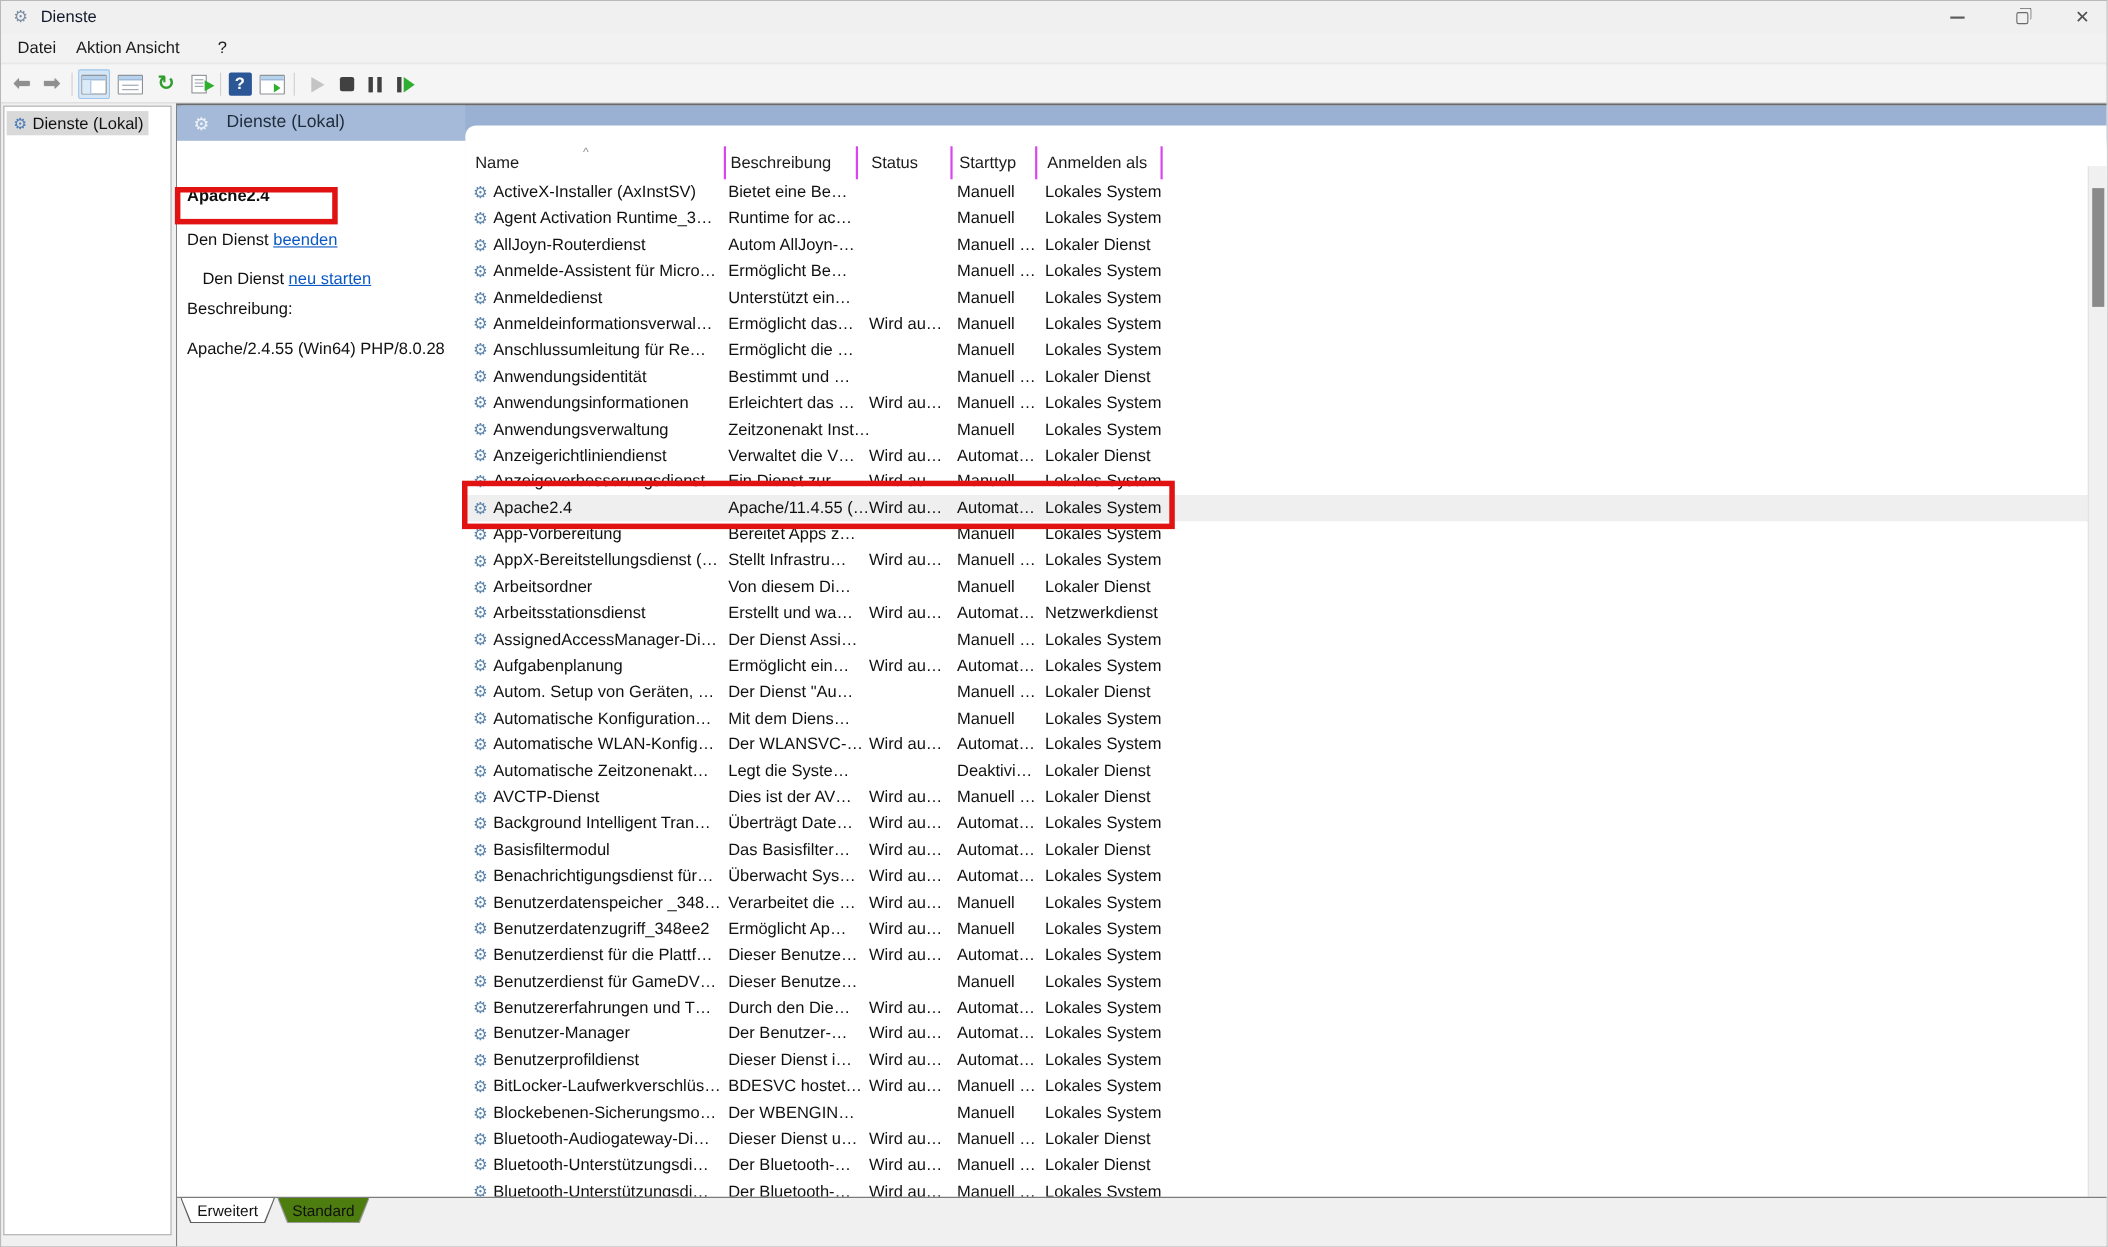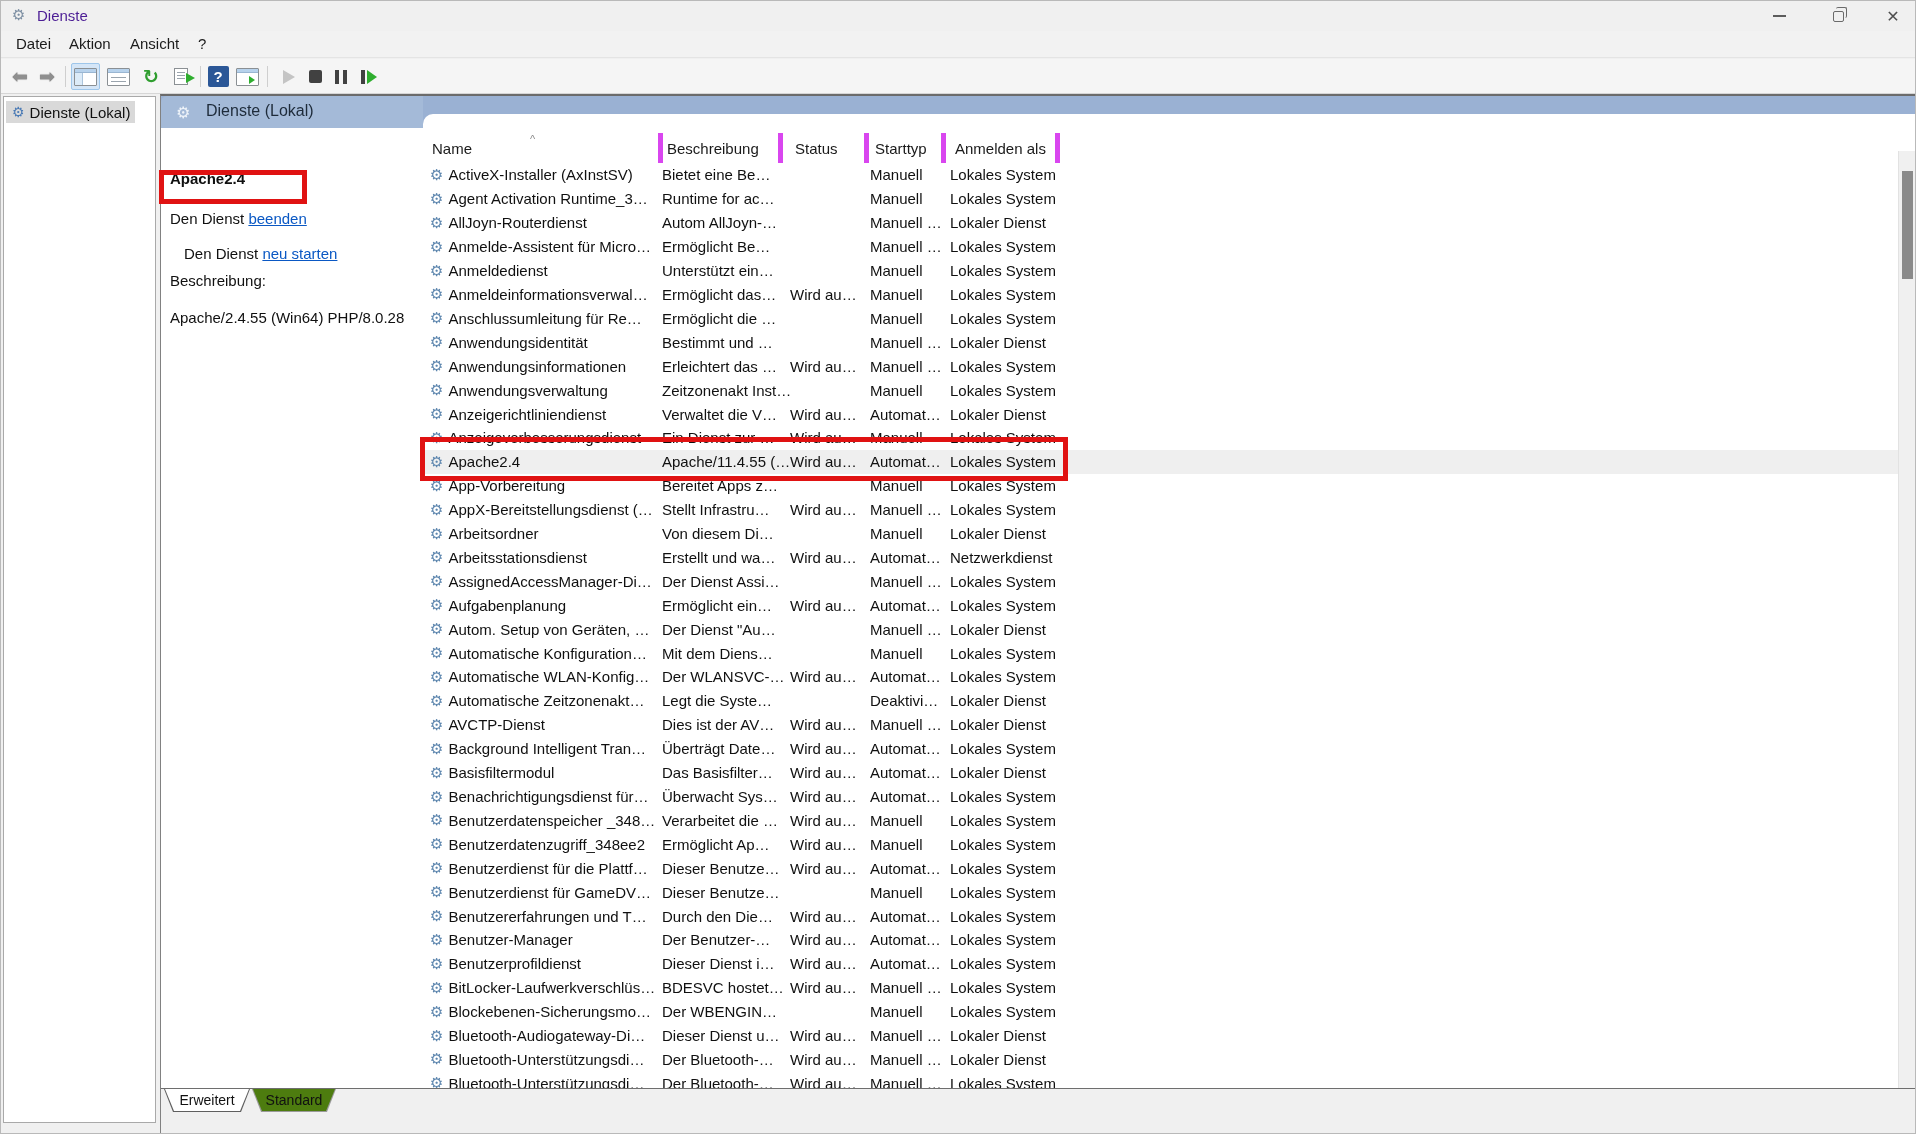--- a/index.html
+++ b/index.html
@@ -2,21 +2,21 @@
 <html><head>
 <meta charset="utf-8">
 <style>
   * { margin:0; padding:0; box-sizing:border-box; }
   html,body { width:1916px; height:1134px; overflow:hidden; }
   body { font-family:"Liberation Sans","DejaVu Sans",sans-serif; background:#f0f0f0; color:#1b1b1b; position:relative; border:1px solid #b9b9b9; }
 
   
   .titlebar { position:absolute; left:0; top:0; width:100%; height:30px; background:#f0f0f0; }
   .title-gear { position:absolute; left:11px; top:5px; font-size:15px; color:#7d8fa3; }
-  .title-text { position:absolute; left:36px; top:6px; font-size:15px; color:#4c1d95; }
+  .title-text { position:absolute; left:36px; top:6px; font-size:15px; color:#0f172a; }
   .winbtn { position:absolute; top:0; width:48px; height:30px; display:flex; align-items:center; justify-content:center; color:#5c5c5c; }
   .btn-min { left:1754px; } .btn-max { left:1813px; } .btn-close { left:1868px; }
   .min-glyph { width:13px; height:2px; background:#5c5c5c; }
   .max-glyph { width:11px; height:11px; border:1.5px solid #6a6a6a; border-radius:2px; position:relative; background:#f0f0f0; }
   .max-glyph::before { content:""; position:absolute; left:2px; top:-5px; width:10px; height:10px; border:1.5px solid #6a6a6a; border-left:none; border-bottom:none; border-radius:2px; }
   .close-glyph { font-size:16px; color:#4f4f4f; }
 
   
   .menubar { position:absolute; left:0; top:30px; width:100%; height:27px; background:#f2f2f2; border-bottom:1px solid #e4e4e4; }
   .menu-item { position:absolute; top:4px; font-size:15px; color:#1b1b1b; }
@@ -66,21 +66,21 @@
 
   
   .list-card { position:absolute; left:262px; top:18px; width:1495px; height:974px; background:#fff; border-top-left-radius:10px; overflow:hidden; }
   .thead { position:absolute; left:0; top:19px; width:100%; height:30px; background:#fff; display:flex; align-items:center; font-size:15px; color:#1a1a1a; }
   .c { white-space:nowrap; height:100%; display:flex; align-items:center; }
   .c1 { width:235px; padding-left:7px; } .thead .c1 { padding-left:9px; }
   .c2 { width:120px; padding-left:4px; }
   .c3 { width:86px;  padding-left:12px; }
   .c4 { width:77px;  padding-left:6px;text-align:center; }
   .c5 { width:114px; padding-left:9px; }
-  .thead .c2,.thead .c3,.thead .c4,.thead .c5,.thead .c6 { border-left:5px solid #d946ef; }
+  .thead .c2,.thead .c3,.thead .c4,.thead .c5,.thead .c6 { border-left:2px solid #d946ef; }
   .thead .c6 { width:10px; }
   .sort-ind { position:absolute; left:107px; top:0px; font-size:11px; color:#8a8a8a; }
   .rows { position:absolute; left:0; top:49px; width:100%; height:925px; overflow:hidden; font-size:15px; color:#101010; }
   .trow { display:flex; height:23.92px; align-items:center; }
   .trow.selected { background:#efefef; }
   .gear { font-size:15px; color:#5d86ae; margin-right:5px; }
   .cell-name { white-space:nowrap; }
 
   
   .vscroll { position:absolute; right:2px; top:37px; width:18px; height:955px; background:#f0f0f0; border-left:1px solid #e2e2e2; }
@@ -114,21 +114,21 @@
       <span class="max-glyph"></span>
     </div>
   <div class="winbtn btn-close">
       <span class="close-glyph">✕</span>
     </div>
 </div>
 
 <div class="menubar">
   <span class="menu-item" style="left:15px">Datei</span>
   <span class="menu-item" style="left:68px">Aktion</span>
-  <span class="menu-item" style="left:129px">Ansicht</span>
+  <span class="menu-item" style="left:113px">Ansicht</span>
   <span class="menu-item" style="left:197px">?</span>
 </div>
 
 <div class="toolbar">
   <div class="tb" style="left:6px;width:26px">
       <span class="arrow-ic">⬅</span>
     </div>
   <div class="tb" style="left:33px;width:26px">
       <span class="arrow-ic">➡</span>
     </div>

